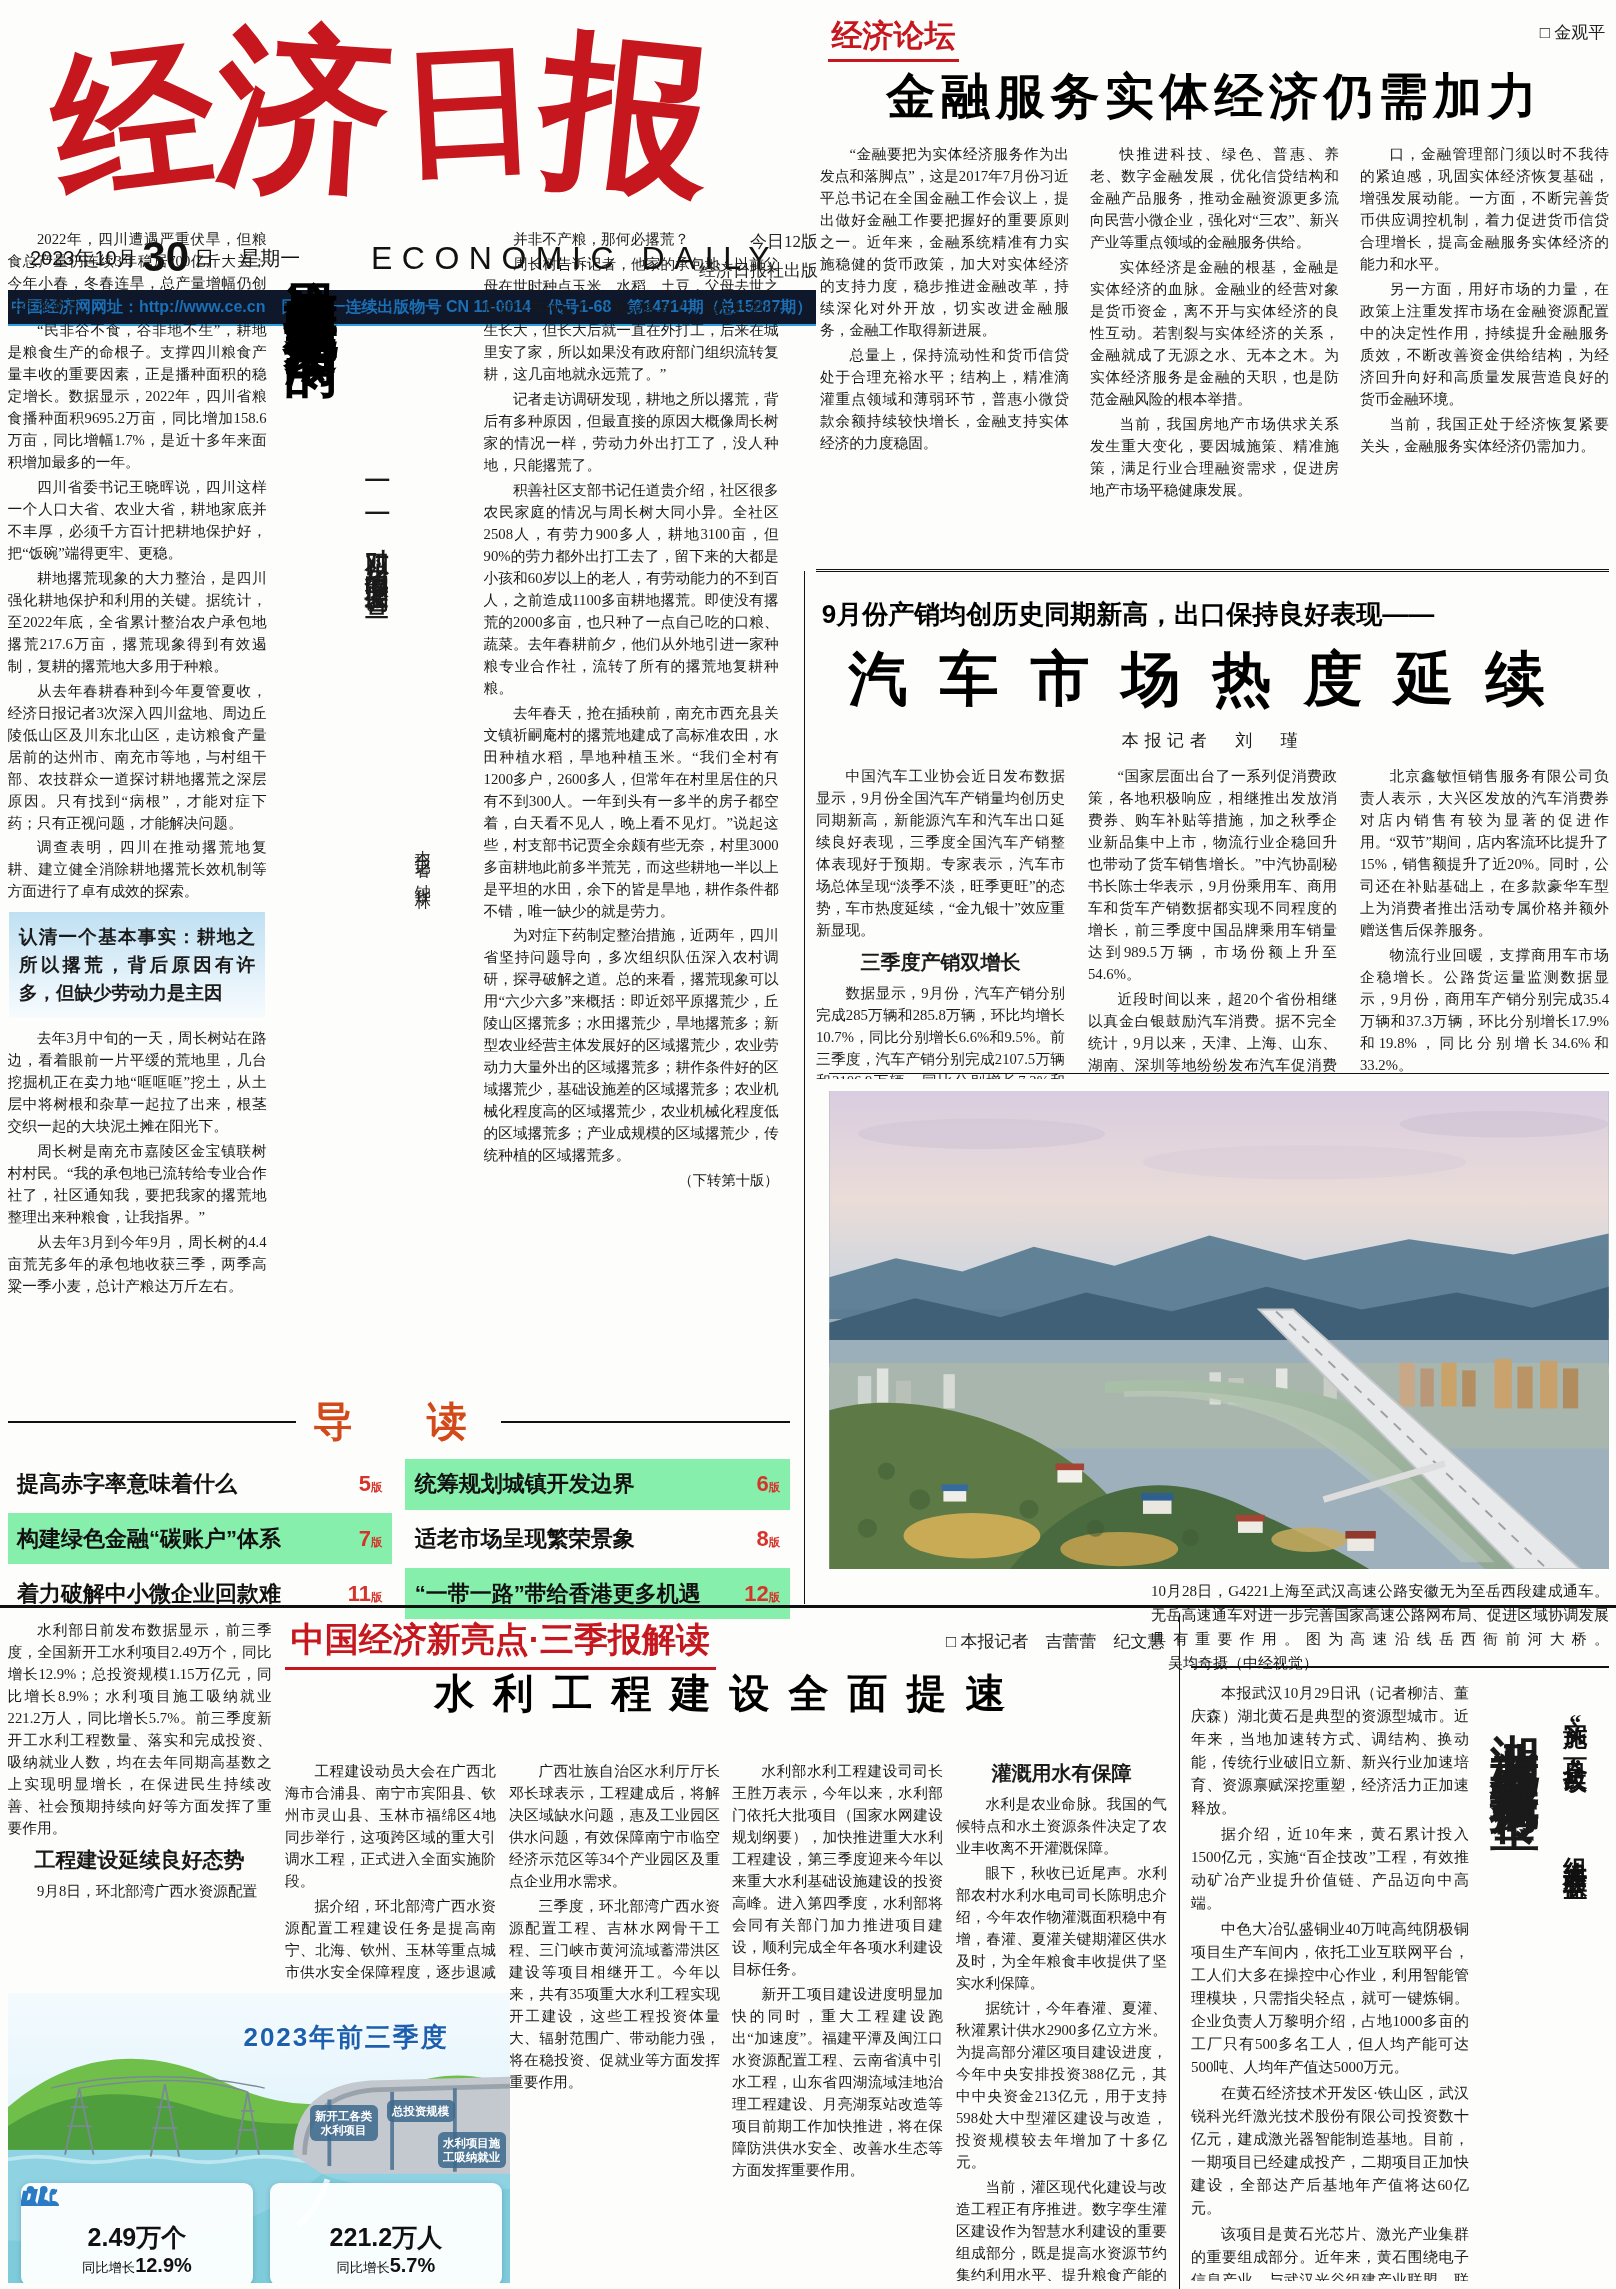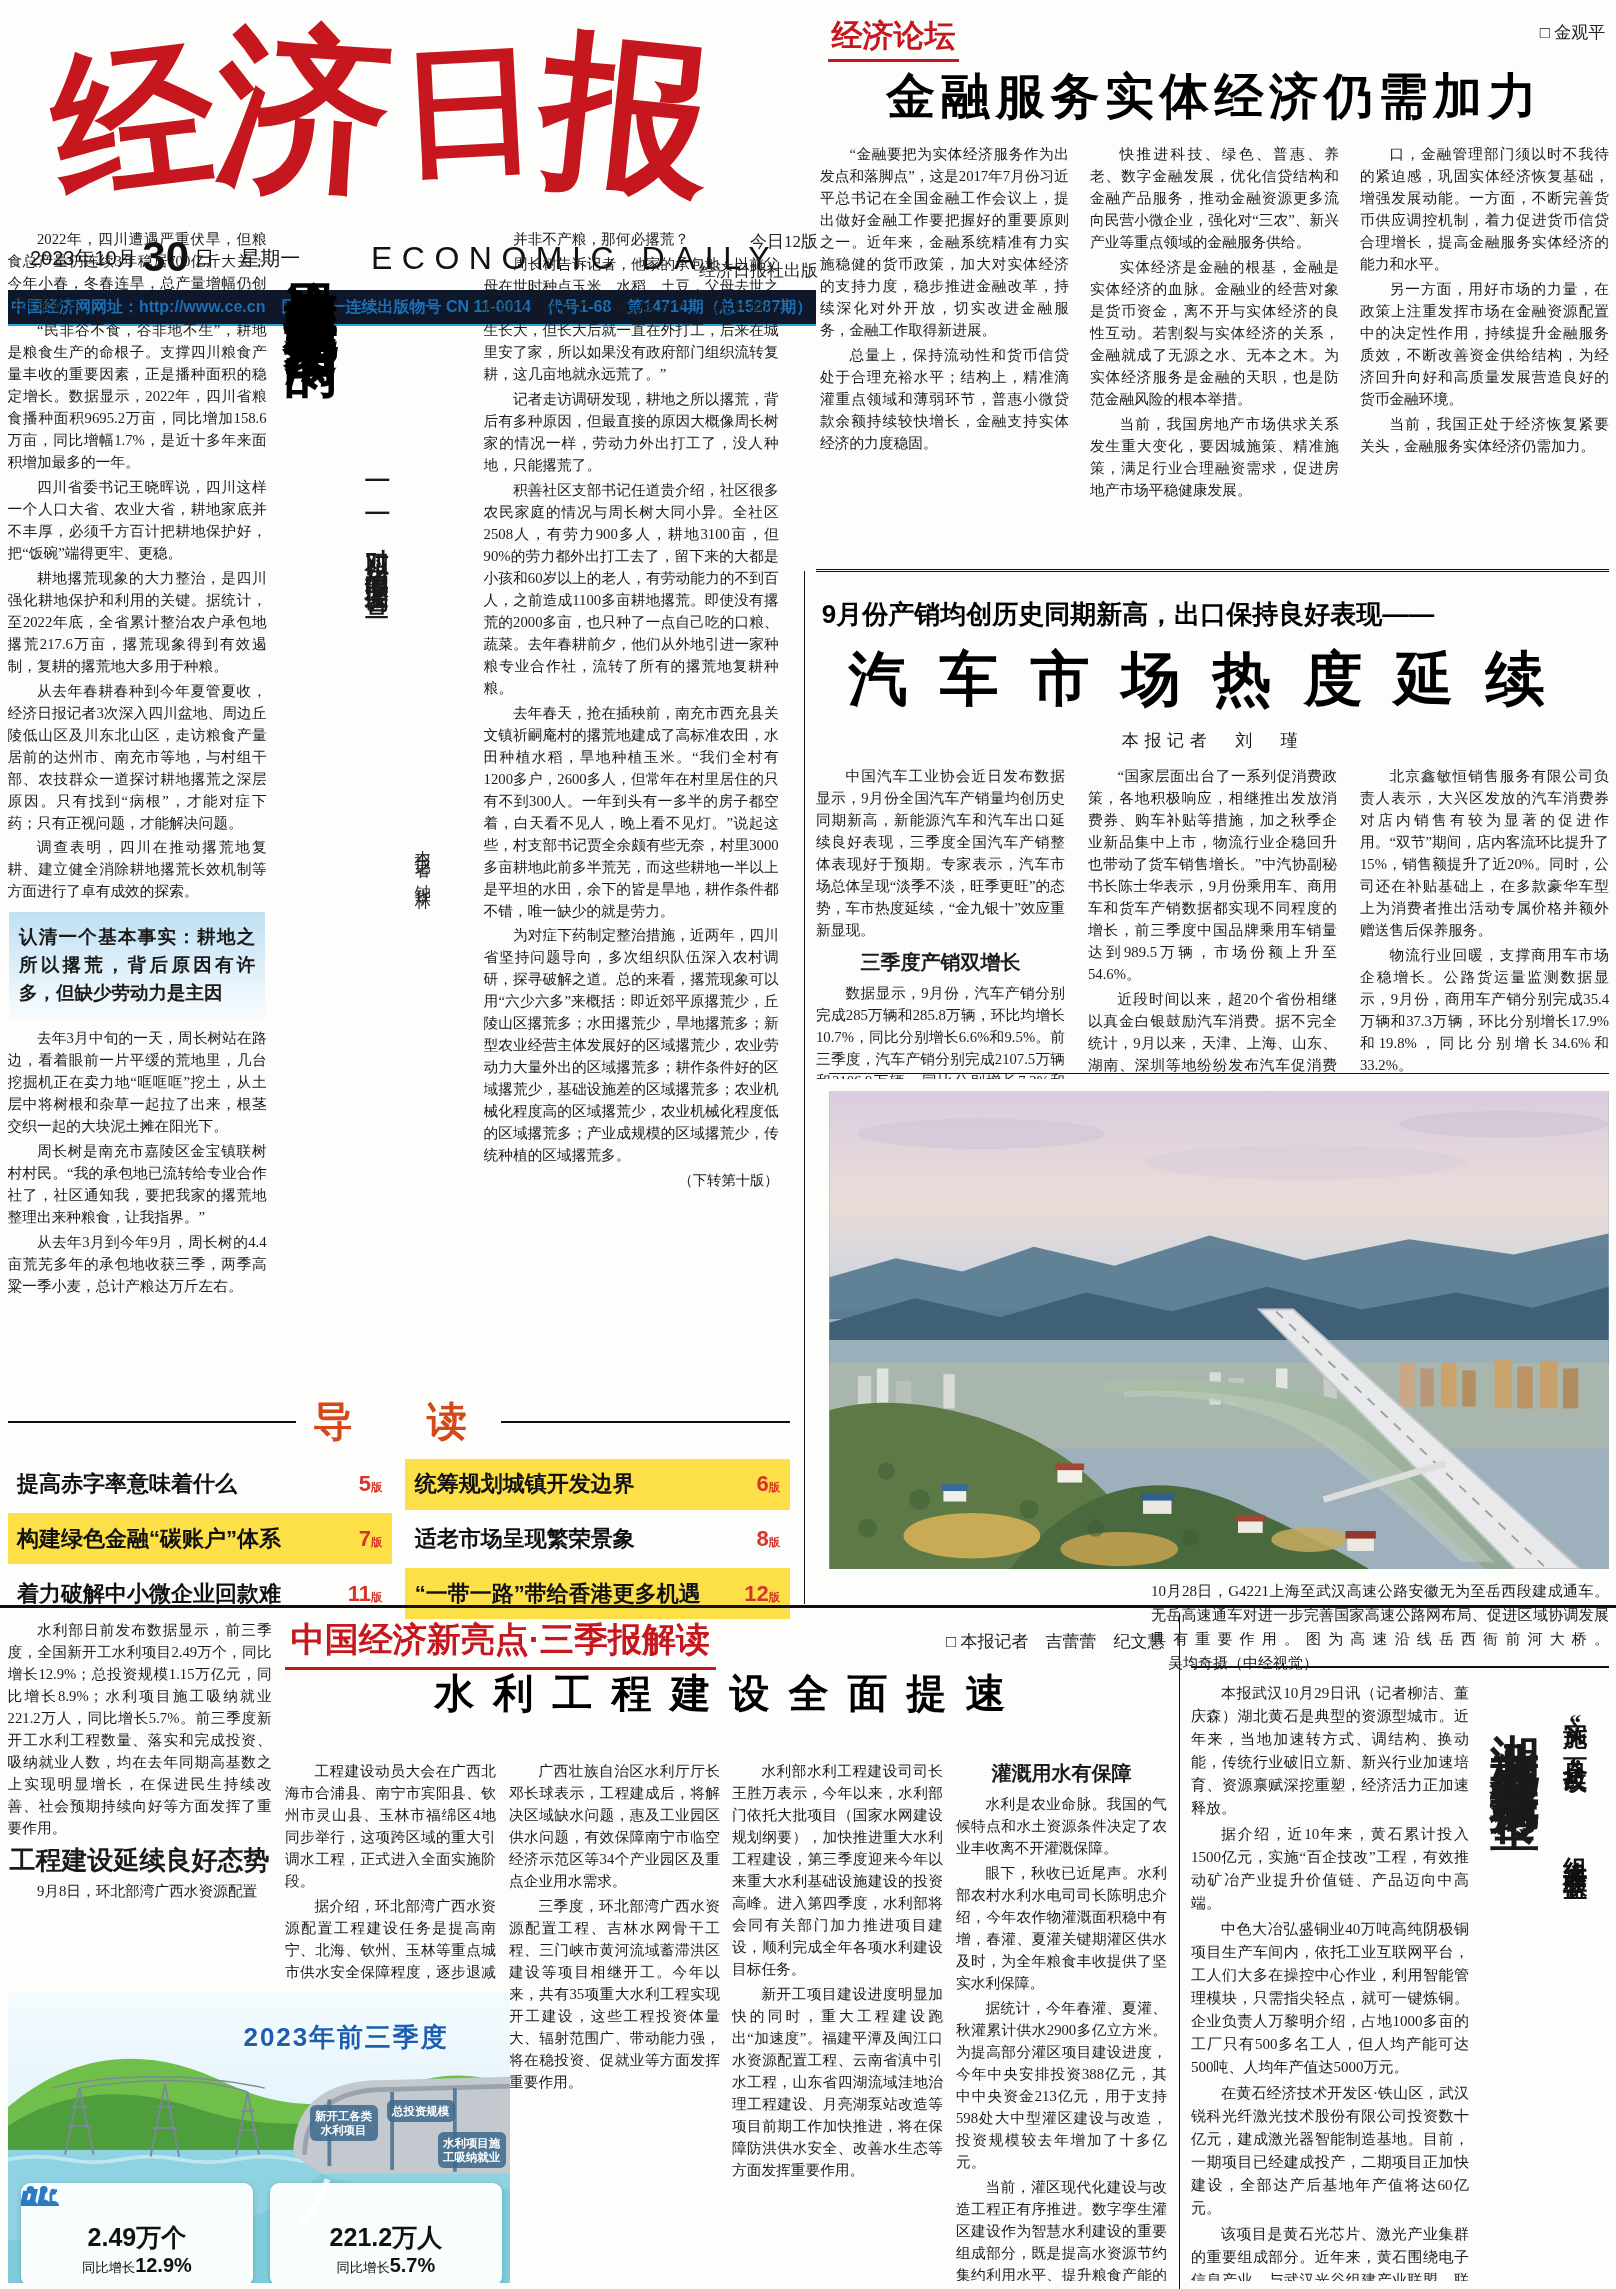--- a/index.html
+++ b/index.html
@@ -61,21 +61,21 @@
            font-weight:bold;font-size:18.5px;line-height:27.6px;font-family:"Liberation Sans",sans-serif;text-align:justify;}
 
   
   .daodu{position:absolute;left:7.6px;top:1394px;width:782px;height:205px;}
   .daodu-head{display:flex;align-items:center;margin-bottom:9.5px;}
   .daodu-head .rule{flex:1;border-top:2.9px solid #111;}
   .daodu-title{color:#d2491a;font-family:"Liberation Sans",sans-serif;font-weight:900;font-size:40px;
                letter-spacing:17px;padding:0 17px;}
   .daodu-grid{display:grid;grid-template-columns:1fr 1fr;grid-auto-rows:51px;column-gap:13.3px;row-gap:3.8px;}
   .daodu-item{display:flex;align-items:center;padding:0 9.5px;}
-  .daodu-item.hl{background:#fde047;justify-content:space-between;}
+  .daodu-item.hl{background:#86efac;justify-content:space-between;}
   .daodu-label{font-family:"Liberation Sans",sans-serif;font-weight:bold;font-size:22px;color:#111;flex:1;}
   .daodu-page{color:#d5342a;font-family:"Liberation Sans",sans-serif;font-weight:bold;font-size:22px;}
   .daodu-page small{font-size:11.4px;}
 
   
   .auto{position:absolute;left:816px;top:569px;width:793px;height:518px;border-top:3.8px double #111;overflow:hidden;}
   .auto-over{font-family:"Liberation Sans",sans-serif;font-weight:bold;font-size:26px;margin:25px 0 3.8px 5.7px;color:#000;}
   .auto-headline{font-weight:900;font-size:59px;letter-spacing:32px;text-align:center;margin:7.6px 0 9.5px;
                  font-family:"Liberation Serif",serif;color:#000;white-space:nowrap;}
   .auto-byline{text-align:center;font-size:17px;letter-spacing:5.7px;margin-bottom:13.3px;}
@@ -86,21 +86,21 @@
 
   
   .photo-rule{left:829px;top:1073px;width:780px;}
   .photo{position:absolute;left:829px;top:1091px;width:780px;height:478px;overflow:hidden;background:#9fb0bd;}
   .caption{position:absolute;left:1151px;top:1579px;width:458px;font-size:15px;line-height:24px;text-align:justify;}
   .caption .credit{white-space:nowrap;margin-left:17px;}
 
   
   .section-rule{left:0;top:1605px;width:1617px;border-top:3.8px solid #111;}
   .wleft{position:absolute;left:7.6px;top:1619px;width:264px;height:373px;overflow:hidden;font-size:14.7px;}
-  .wl-subhead{font-family:"Liberation Sans",sans-serif;font-weight:bold;font-size:26px;text-align:center;margin:9.5px 0;}
+  .wl-subhead{font-family:"Liberation Sans",sans-serif;font-weight:bold;font-size:21px;text-align:center;margin:9.5px 0;}
   .banner-row{position:absolute;left:285px;top:1617px;width:889px;height:44px;}
   .banner{position:absolute;left:0;top:0;color:#c6171e;font-family:"Liberation Sans",sans-serif;
           font-weight:900;font-size:34px;border-bottom:3.8px solid #c6171e;padding:0 5.7px 3.8px;}
   .w-byline{position:absolute;right:9.5px;top:13.3px;font-size:17px;color:#222;}
   .w-headline{position:absolute;left:285px;top:1666px;width:889px;text-align:center;
               font-family:"Liberation Sans",sans-serif;font-weight:900;font-size:40px;letter-spacing:19px;color:#000;}
   .wcol{position:absolute;width:211px;overflow:hidden;font-size:14.7px;}
   .huangshi{position:absolute;left:1191px;top:1682px;width:418px;height:599px;display:flex;overflow:hidden;}
   .hs-rule{left:1191px;top:1666px;width:418px;border-top:2.9px solid #111;}
   .hs-body{width:278px;overflow:hidden;font-size:15px;line-height:23px;}

